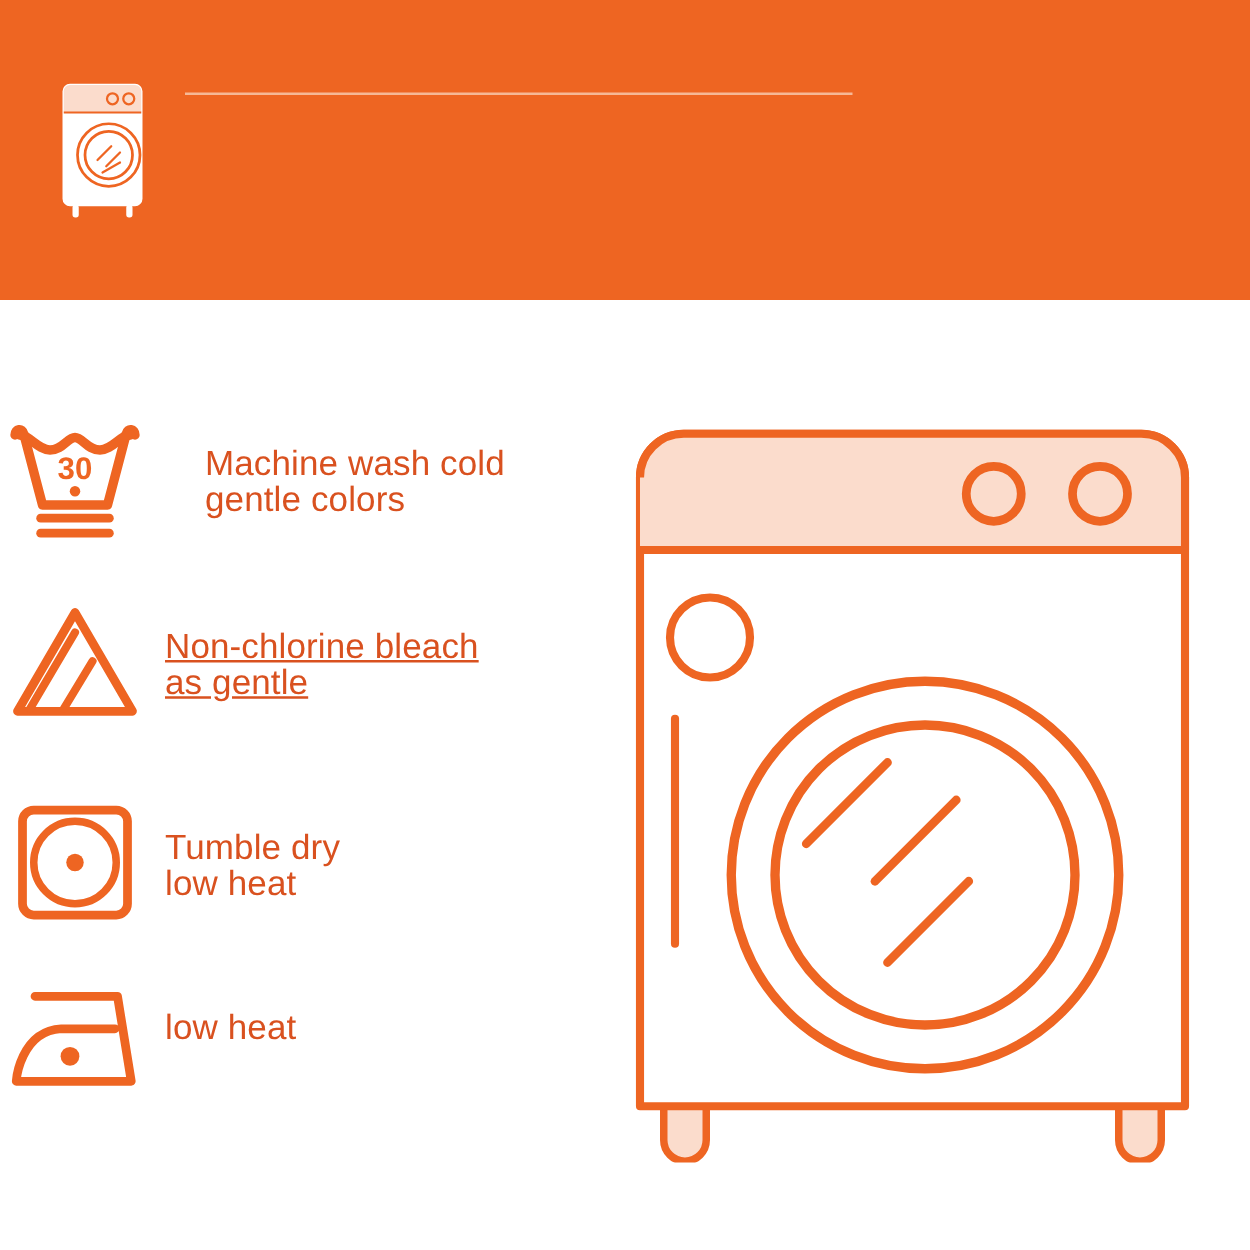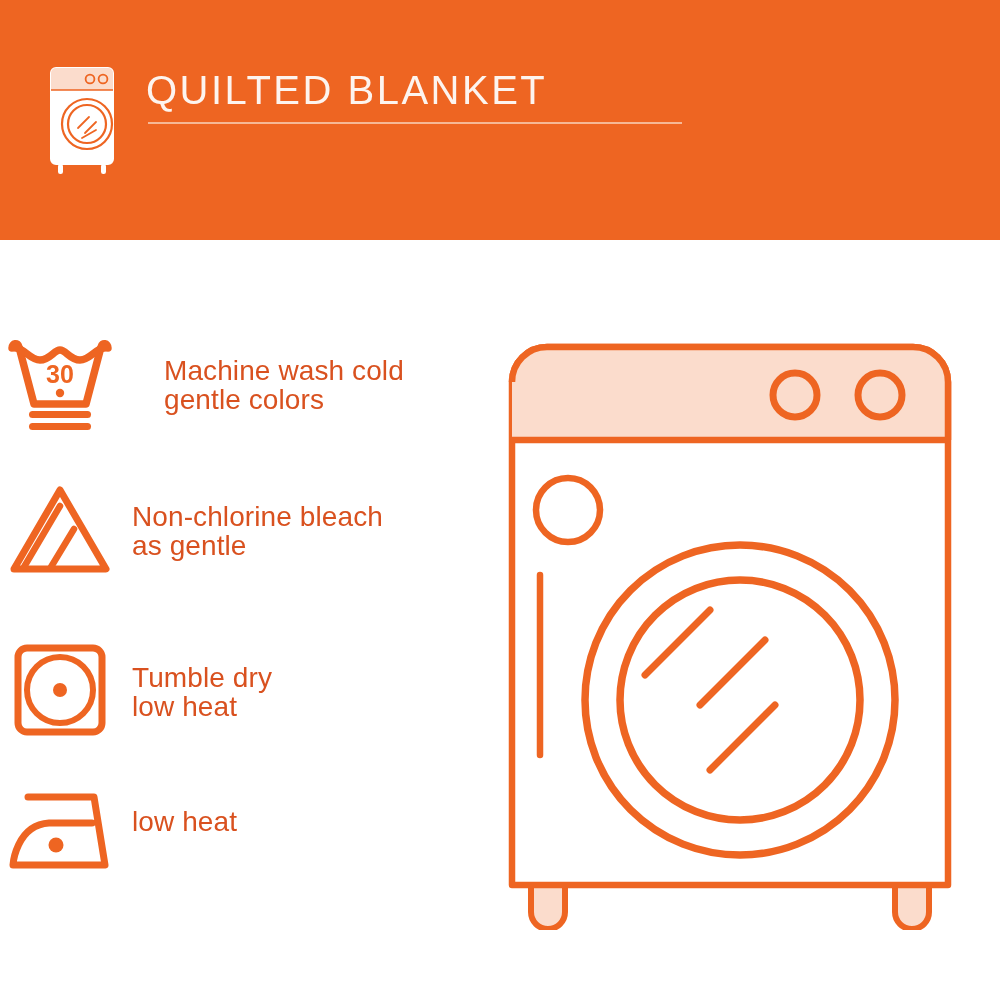--- a/index.html
+++ b/index.html
@@ -71,21 +71,21 @@
   #row-bleach{left:0;top:150px;}
   #row-dry{left:0;top:305px;}
   #row-iron{left:0;top:455px;}
 
   #row-wash .care-icon{height:108px;}
   #row-bleach .care-icon{height:100px;}
   #row-dry .care-icon{height:108px;}
   #row-iron .care-icon{height:96px;}
 
   #row-wash .care-label{padding-top:26px;}
-  #row-bleach .care-label{padding-top:22px;}
+  #row-bleach .care-label{padding-top:22px;text-decoration:underline;}
   #row-dry .care-label{padding-top:28px;}
   #row-iron .care-label{padding-top:22px;}
 
   
   #washer-illustration{
     position:absolute;left:495px;top:330px;width:470px;height:600px;
   }
 </style>
 </head>
 <body>
@@ -112,21 +112,20 @@
       <line x1="34" y1="66" x2="45" y2="55" stroke="#ee6522" stroke-width="1.8" stroke-linecap="round"></line>
       <line x1="41" y1="71" x2="52" y2="60" stroke="#ee6522" stroke-width="1.8" stroke-linecap="round"></line>
       <line x1="38" y1="76" x2="52" y2="68" stroke="#ee6522" stroke-width="1.8" stroke-linecap="round"></line>
 
       <rect x="14" y="102" width="5" height="10" rx="2.2" fill="#ffffff"></rect>
       <rect x="57" y="102" width="5" height="10" rx="2.2" fill="#ffffff"></rect>
     </svg>
   </div>
 
   <div id="header-text">
-    <div id="title-primary">QUILTED BLANKET</div>
     <div id="title-divider"></div>
   </div>
 
 </div>
 
 <div id="care-list">
 
   <div class="care-row" id="row-wash">
     <div class="care-icon">
       <svg width="116" height="108" viewBox="0 0 116 108" fill="none">

